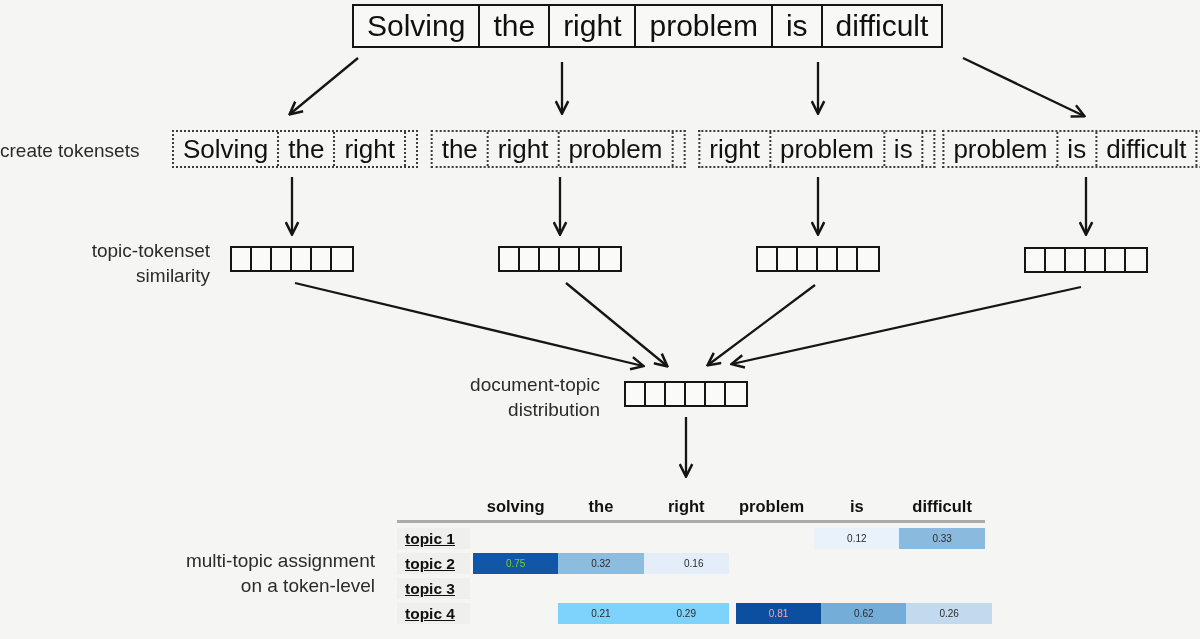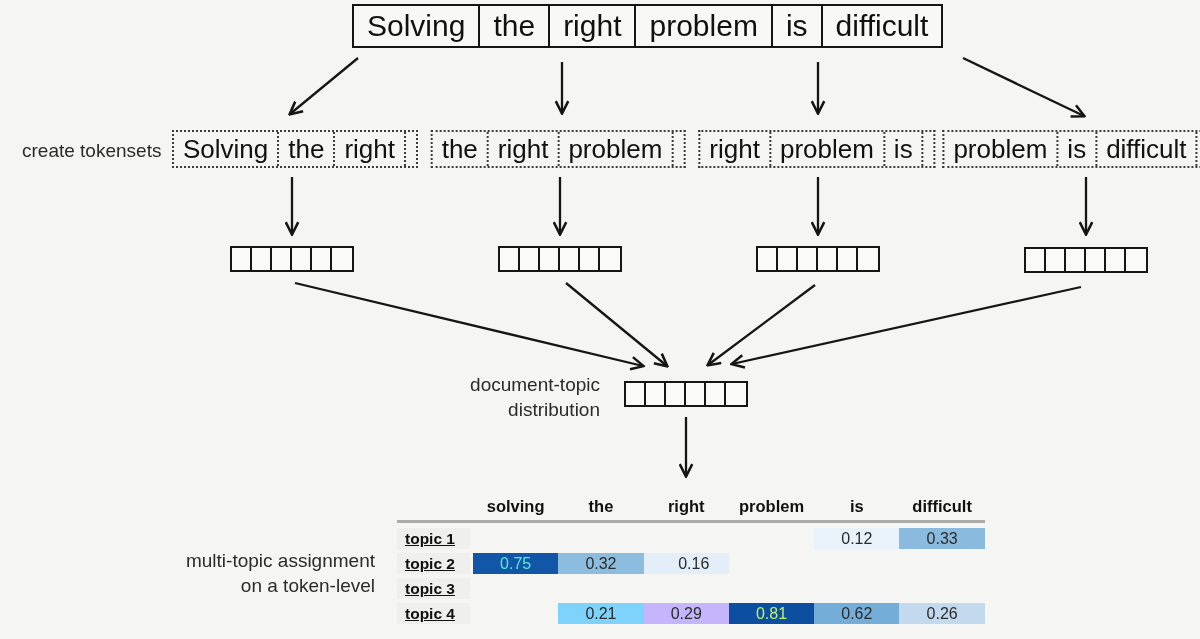--- a/index.html
+++ b/index.html
@@ -82,21 +82,21 @@
     padding-left:8px;box-sizing:border-box;
     font-weight:bold;font-size:15.5px;color:#111;
     margin-right:3px;
     white-space:nowrap;
   }
   .hm-row .hm-label{background:#efefed;text-decoration:underline;}
   .hm-header .hm-label{background:transparent;}
   .hm-col{
     width:85.3px;height:100%;
     display:flex;align-items:center;justify-content:center;
-    font-size:16px;color:#2b2b2b;
+    font-size:10px;color:#2b2b2b;
     box-sizing:border-box;
   }
   .hm-header .hm-col{font-weight:bold;font-size:16.5px;color:#111;}
   .hm-rule{height:3px;background:#ababab;margin:2px 0 5px 0;width:588px;}
   
   #arrows{position:absolute;left:0;top:0;z-index:1;pointer-events:none;}
 </style>
 </head>
 <body>
 
@@ -130,22 +130,26 @@
 
   <div class="sentence-box" id="sentence-box">
       <div class="word">Solving</div>
       <div class="word">the</div>
       <div class="word">right</div>
       <div class="word">problem</div>
       <div class="word">is</div>
       <div class="word">difficult</div>
     </div>
 
-  <div class="diagram-label" style="left:22px;top:138px;">create tokensets</div>
-
+  <div class="diagram-label" style="left:0;top:138px;">create tokensets</div>
+
+  <div class="diagram-label align-right" style="right:990px;top:238px;">
+    <div>topic-tokenset</div>
+    <div>similarity</div>
+  </div>
 
   <div class="diagram-label align-right" style="right:600px;top:372px;">
     <div>document-topic</div>
     <div>distribution</div>
   </div>
 
   <div class="diagram-label align-right" style="right:825px;top:548px;">
     <div>multi-topic assignment</div>
     <div>on a token-level</div>
   </div>
@@ -232,40 +236,40 @@
         <div class="hm-label">topic 1</div>
         <div class="hm-col"></div>
         <div class="hm-col"></div>
         <div class="hm-col"></div>
         <div class="hm-col"></div>
         <div class="hm-col" style="background: rgb(233, 241, 250);">0.12</div>
         <div class="hm-col" style="background: rgb(138, 186, 221);">0.33</div>
       </div>
       <div class="hm-row">
         <div class="hm-label">topic 2</div>
-        <div class="hm-col" style="background: rgb(18, 86, 167); color: #5eead4;">0.75</div>
+        <div class="hm-col" style="background: rgb(18, 86, 167); color: #84cc16;">0.75</div>
         <div class="hm-col" style="background: rgb(140, 188, 222);">0.32</div>
         <div class="hm-col" style="background: rgb(227, 238, 248); padding-left: 15px;">0.16</div>
         <div class="hm-col"></div>
         <div class="hm-col"></div>
         <div class="hm-col"></div>
       </div>
       <div class="hm-row">
         <div class="hm-label">topic 3</div>
         <div class="hm-col"></div>
         <div class="hm-col"></div>
         <div class="hm-col"></div>
         <div class="hm-col"></div>
         <div class="hm-col"></div>
         <div class="hm-col"></div>
       </div>
       <div class="hm-row">
         <div class="hm-label">topic 4</div>
         <div class="hm-col"></div>
         <div class="hm-col" style="background: #7dd3fc;">0.21</div>
-        <div class="hm-col" style="background: #c4b5fd;">0.29</div>
-        <div class="hm-col" style="background: rgb(12, 79, 161); color: #bef264;">0.81</div>
+        <div class="hm-col" style="background: #7dd3fc;">0.29</div>
+        <div class="hm-col" style="background: rgb(12, 79, 161); color: #fca5a5; margin-left: 7px;">0.81</div>
         <div class="hm-col" style="background: rgb(116, 173, 215);">0.62</div>
         <div class="hm-col" style="background: rgb(195, 218, 238);">0.26</div>
       </div>
     </div>
 
 </div>
 
 </body></html>

